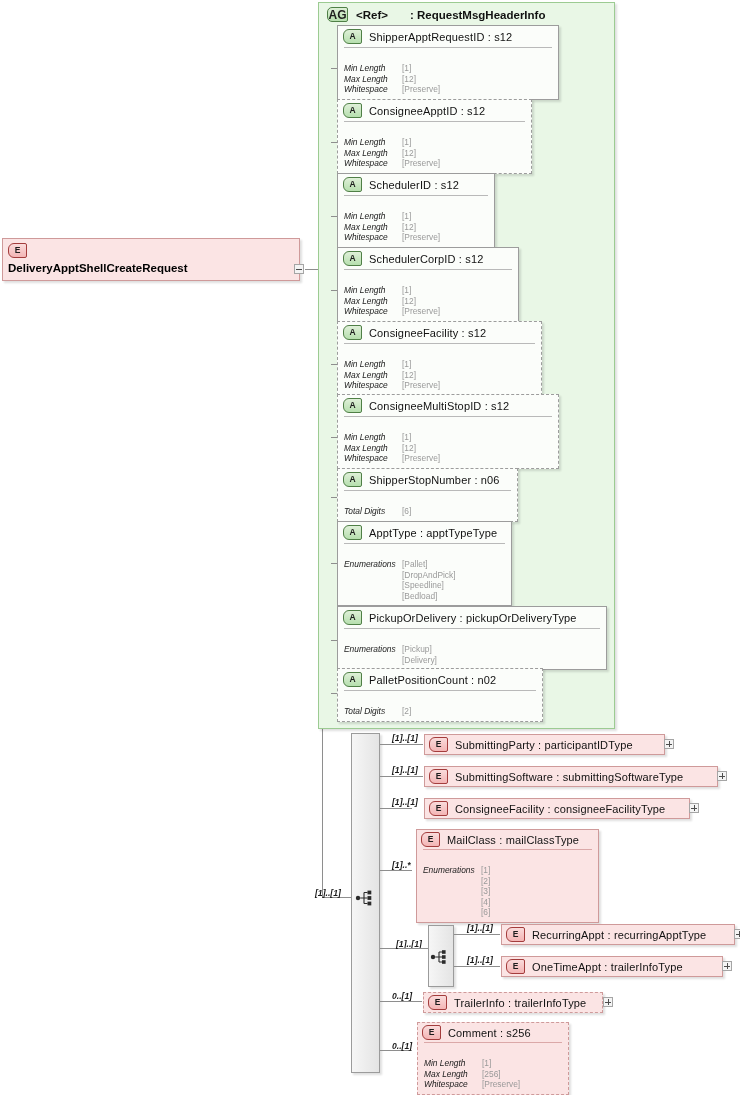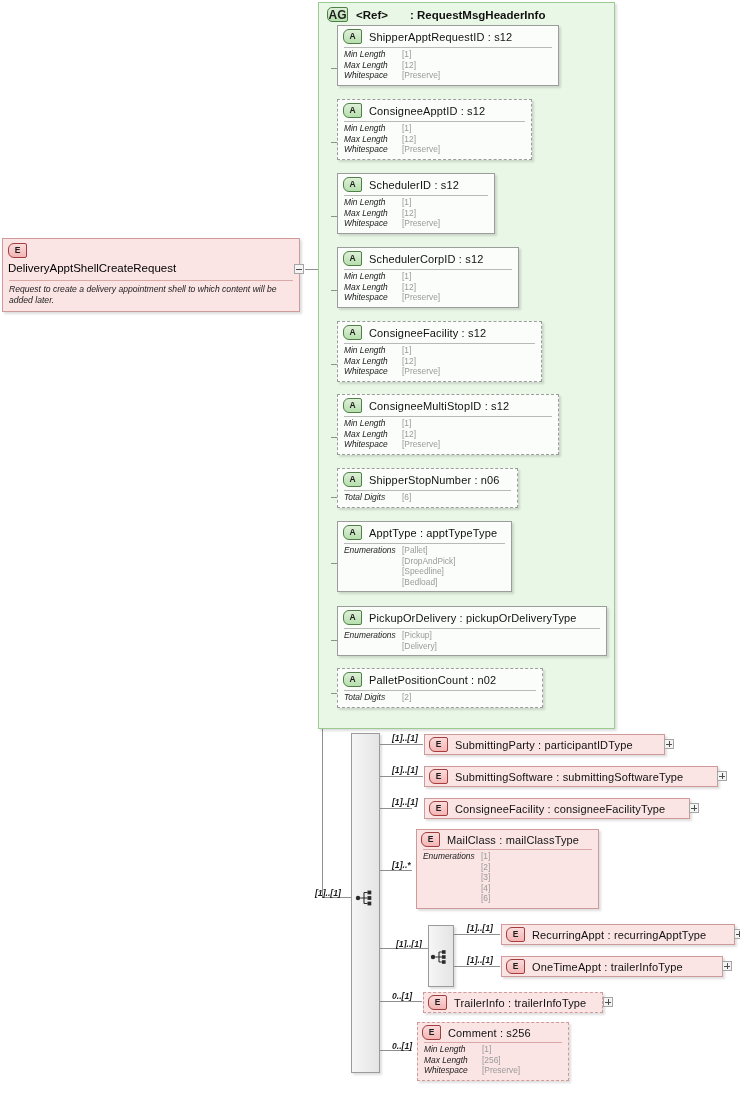--- a/index.html
+++ b/index.html
@@ -21,21 +21,21 @@
     padding:3px 6px 3px 5px;
     white-space:nowrap;
   }
   .node .title .label{
     font-size:11.5px;font-weight:normal;color:#111;letter-spacing:.15px;
     margin-left:7px;
   }
   .node .body{
     border-top:1px solid #b9b9b9;
     margin:0 6px;
-    padding:1px 0 4px 0;
+    padding:15px 0 4px 0;
   }
   .prop{display:flex;font-size:8.4px;line-height:10.6px;white-space:nowrap;}
   .prop .pk{font-style:italic;color:#1a1a1a;width:58px;flex:0 0 58px;}
   .prop .pv{color:#9a9a9a;}
   .enum-rows .pv{display:block;}
 
   
   .badge{
     width:17px;height:13px;flex:0 0 17px;
     border:1px solid #5d5d5d;
@@ -78,21 +78,21 @@
   .elnode .title .label{font-size:11px;}
   .elnode .body{border-top:1px solid #dba8a8;}
 
   
   #root-el{
     position:absolute;left:2px;top:238px;width:296px;
     background:#fbe4e4;border:1px solid #cf9a9a;
     box-shadow:2px 2px 2px rgba(0,0,0,0.13);
   }
   #root-el .title{padding:4px 6px 4px 5px;}
-  #root-el .title .label{font-size:11.5px;font-weight:normal;}
+  #root-el .title .label{font-size:11.5px;font-weight:bold;}
   #root-el .doc{
     border-top:1px solid #dba8a8;margin:0 6px;padding:3px 0 5px 0;
     font-size:8.6px;font-style:italic;color:#222;line-height:11px;
   }
 
   
   .toggle{
     position:absolute;width:10px;height:10px;
     border:1px solid #a5a5a5;background:#f4f4f4;
     box-sizing:border-box;
@@ -343,21 +343,20 @@
       </div>
   </div>
 </div>
 <div class="ln h" style="left:331px;top:693px;width:6px;"></div>
 
 <div id="root-el">
   <div class="title">
     <span class="badge a-pink">E</span>
     <span class="label">DeliveryApptShellCreateRequest</span>
   </div>
-  <div class="doc">Request to create a delivery appointment shell to which content will be added later.</div>
 </div>
 <div class="toggle" style="left:294px;top:264px;"></div>
 
 <div class="comp" style="left:351px;top:733px;width:29px;height:340px;">
   <svg class="gicon" width="22" height="22" style="top:153px;" viewBox="0 0 22 22">
     <circle cx="3" cy="11" r="2.2" fill="#2b2b2b"></circle>
     <path d="M5.2 11 H9 M9 5.5 V16.5 M9 5.5 H12.5 M9 11 H12.5 M9 16.5 H12.5" stroke="#2b2b2b" stroke-width="1.1" fill="none"></path>
     <rect x="12.5" y="3.6" width="3.8" height="3.8" fill="#2b2b2b"></rect>
     <rect x="12.5" y="9.1" width="3.8" height="3.8" fill="#2b2b2b"></rect>
     <rect x="12.5" y="14.6" width="3.8" height="3.8" fill="#2b2b2b"></rect>

